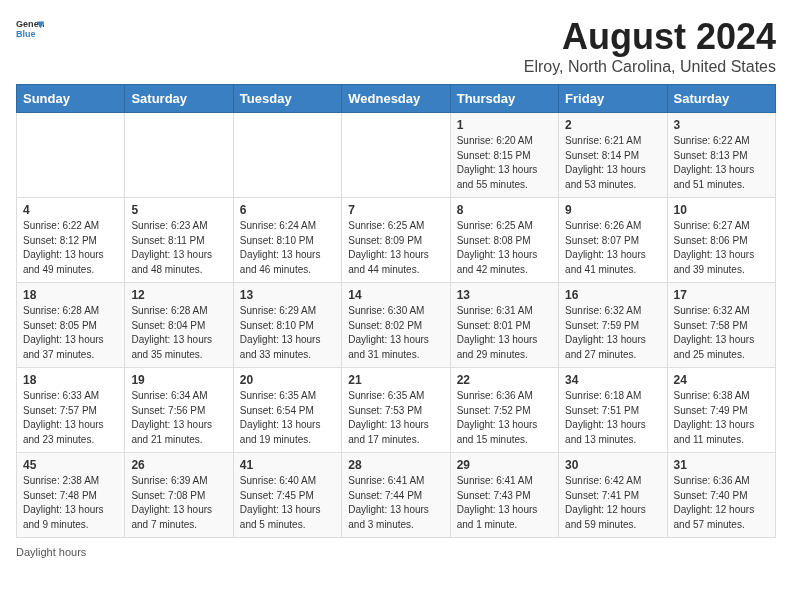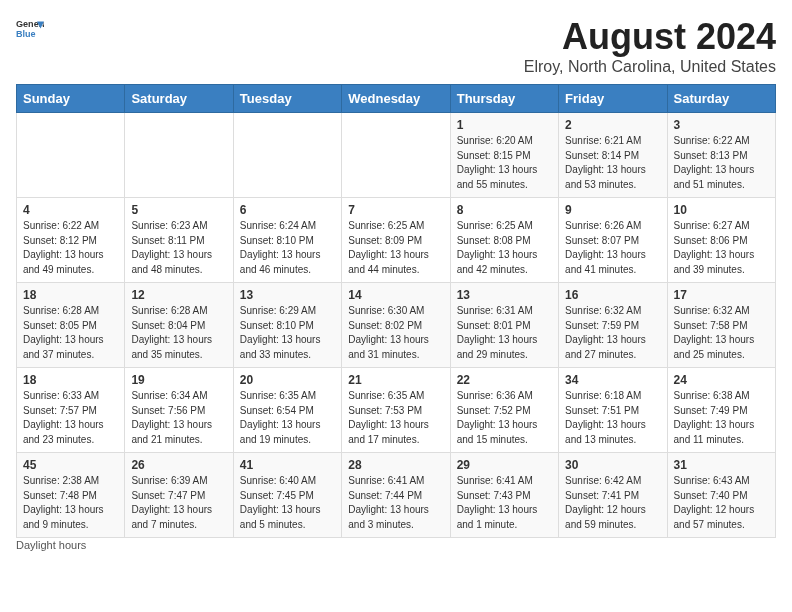--- a/index.html
+++ b/index.html
@@ -75,21 +75,21 @@
     }
     .day-info {
       font-size: 10px;
       line-height: 1.45;
       color: #333;
     }
     .empty-cell {
       background: #fff !important;
     }
     .footer-note {
-      margin-top: 1px;
+      margin-top: 8px;
       font-size: 11px;
       color: #555;
     }
   </style>
 </head>
 <body>
 
 <div class="header">
   <div class="logo">
     <svg class="logo-icon" viewBox="0 0 40 40">
@@ -301,21 +301,21 @@
         <td>
           <span class="day-number">45</span>
           <div class="day-info">Sunrise: 2:38 AM
 Sunset: 7:48 PM
 Daylight: 13 hours
 and 9 minutes.</div>
         </td>
         <td>
           <span class="day-number">26</span>
           <div class="day-info">Sunrise: 6:39 AM
-Sunset: 7:47 PM
+Sunset: 7:08 PM
 Daylight: 13 hours
 and 7 minutes.</div>
         </td>
         <td>
           <span class="day-number">41</span>
           <div class="day-info">Sunrise: 6:40 AM
 Sunset: 7:45 PM
 Daylight: 13 hours
 and 5 minutes.</div>
         </td>
@@ -335,21 +335,21 @@
         </td>
         <td>
           <span class="day-number">30</span>
           <div class="day-info">Sunrise: 6:42 AM
 Sunset: 7:41 PM
 Daylight: 12 hours
 and 59 minutes.</div>
         </td>
         <td>
           <span class="day-number">31</span>
-          <div class="day-info">Sunrise: 6:43 AM
+          <div class="day-info">Sunrise: 6:36 AM
 Sunset: 7:40 PM
 Daylight: 12 hours
 and 57 minutes.</div>
         </td>
       </tr>
     </tbody>
 </table>
 
 <div class="footer-note">
   <span>Daylight hours</span>

